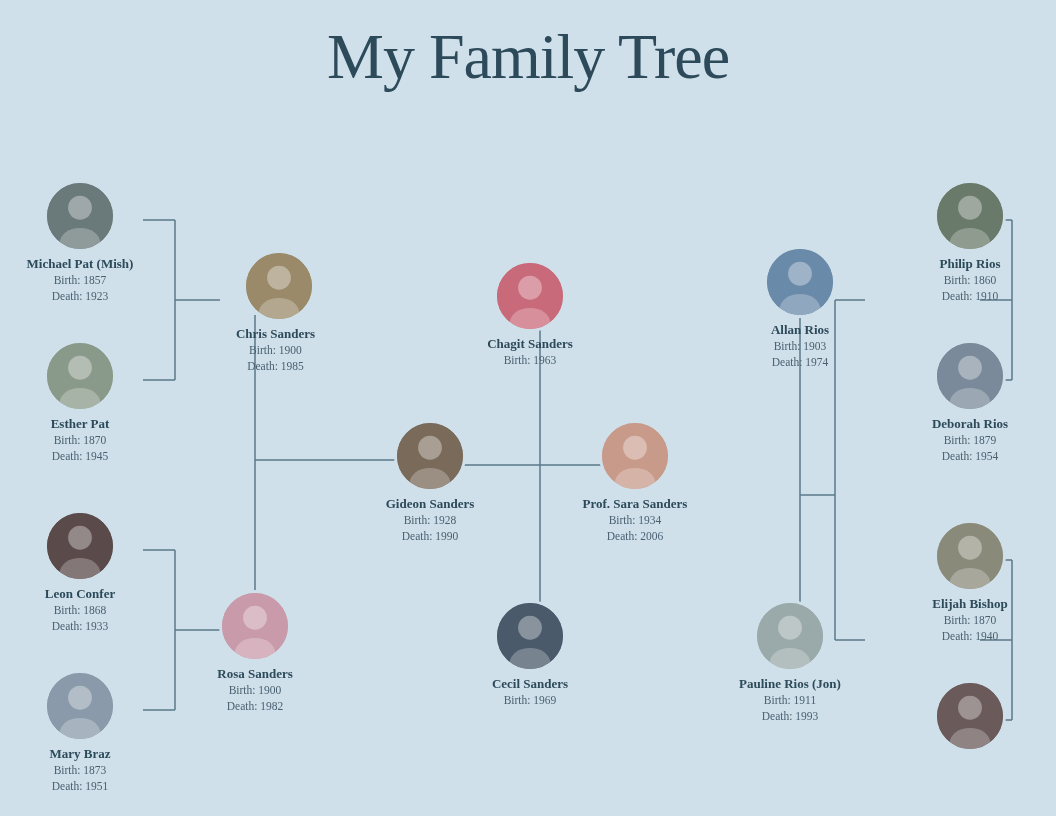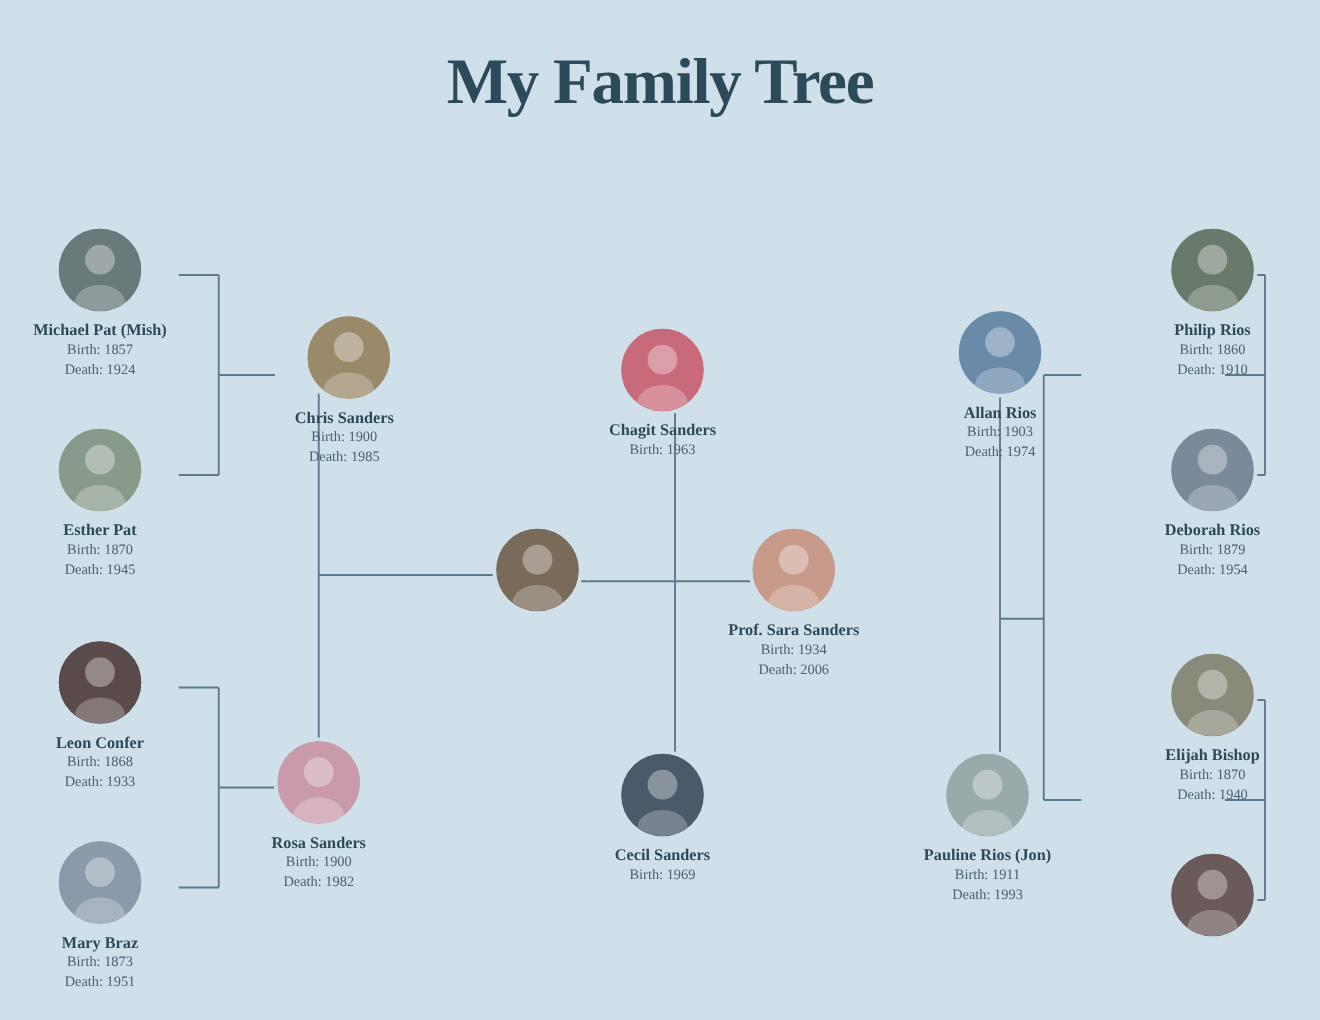--- a/index.html
+++ b/index.html
@@ -6,24 +6,24 @@
     body {
       width: 1056px;
       height: 816px;
       background-color: #cfe0ea;
       font-family: Georgia, serif;
       overflow: hidden;
       position: relative;
     }
     h1 {
       text-align: center;
-      font-size: 52px;
+      font-size: 64px;
       color: #2d4a5a;
-      font-weight: 700;
-      padding-top: 36px;
+      font-weight: 400;
+      padding-top: 20px;
       letter-spacing: -1px;
     }
     .tree-container {
       position: absolute;
       top: 140px;
       left: 0;
       width: 870px;
       height: 660px;
     }
     .person {
@@ -136,21 +136,21 @@
       <div class="avatar" style="background:#6a7a7a;">
         <svg viewBox="0 0 72 72" xmlns="http://www.w3.org/2000/svg">
           <circle cx="36" cy="36" r="36" fill="#6a7a7a"></circle>
           <circle cx="36" cy="27" r="13" fill="rgba(255,255,255,0.35)"></circle>
           <ellipse cx="36" cy="65" rx="22" ry="16" fill="rgba(255,255,255,0.25)"></ellipse>
         </svg>
       </div>
       <div class="person-info">
         <div class="person-name">Michael Pat (Mish)</div>
         <div class="person-dates">Birth: 1857</div>
-          <div class="person-dates">Death: 1924</div>
+          <div class="person-dates">Death: 1923</div>
       </div>
     </div>
       <div class="person" style="left: 20px; top: 200px;">
       <div class="avatar" style="background:#8a9a8a;">
         <svg viewBox="0 0 72 72" xmlns="http://www.w3.org/2000/svg">
           <circle cx="36" cy="36" r="36" fill="#8a9a8a"></circle>
           <circle cx="36" cy="27" r="13" fill="rgba(255,255,255,0.35)"></circle>
           <ellipse cx="36" cy="65" rx="22" ry="16" fill="rgba(255,255,255,0.25)"></ellipse>
         </svg>
       </div>
@@ -217,20 +217,25 @@
       </div>
     </div>
       <div class="person" style="left: 370px; top: 280px;">
       <div class="avatar" style="background:#7a6a5a;">
         <svg viewBox="0 0 72 72" xmlns="http://www.w3.org/2000/svg">
           <circle cx="36" cy="36" r="36" fill="#7a6a5a"></circle>
           <circle cx="36" cy="27" r="13" fill="rgba(255,255,255,0.35)"></circle>
           <ellipse cx="36" cy="65" rx="22" ry="16" fill="rgba(255,255,255,0.25)"></ellipse>
         </svg>
       </div>
+      <div class="person-info">
+        <div class="person-name">Gideon Sanders</div>
+        <div class="person-dates">Birth: 1928</div>
+          <div class="person-dates">Death: 1990</div>
+      </div>
     </div>
       <div class="person" style="left: 470px; top: 120px;">
       <div class="avatar" style="background:#c86a7a;">
         <svg viewBox="0 0 72 72" xmlns="http://www.w3.org/2000/svg">
           <circle cx="36" cy="36" r="36" fill="#c86a7a"></circle>
           <circle cx="36" cy="27" r="13" fill="rgba(255,255,255,0.35)"></circle>
           <ellipse cx="36" cy="65" rx="22" ry="16" fill="rgba(255,255,255,0.25)"></ellipse>
         </svg>
       </div>
       <div class="person-info">

